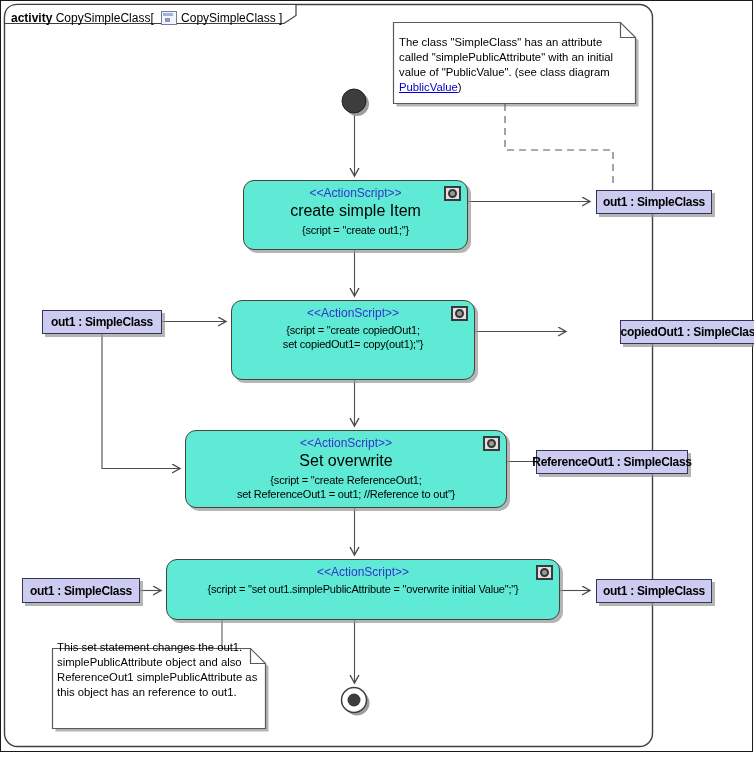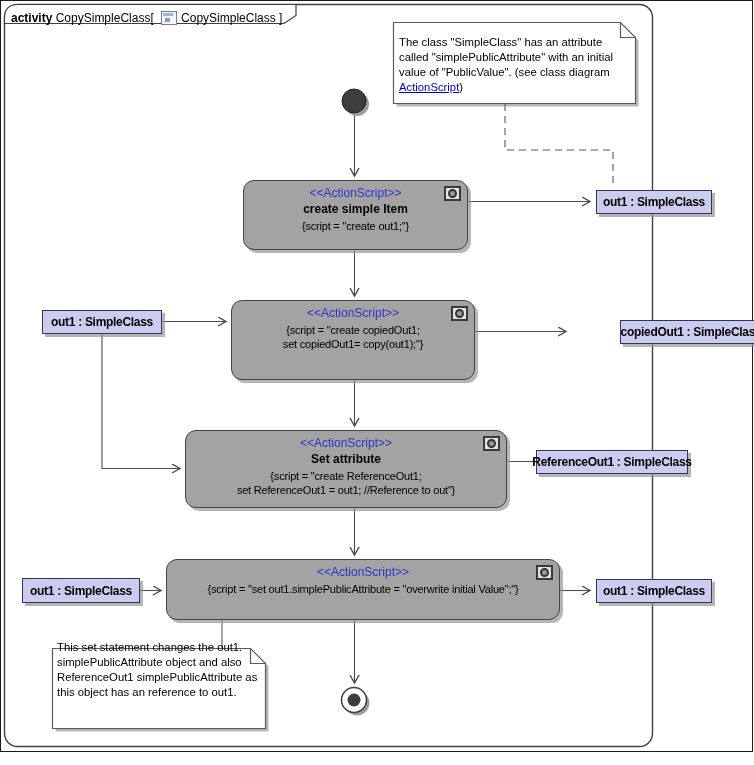--- a/index.html
+++ b/index.html
@@ -6,24 +6,24 @@
   .canvas{position:relative;width:754px;height:765px;background:#fff;overflow:hidden;}
   .border-box{position:absolute;left:0;top:0;width:751px;height:750px;border:1px solid #1a1a1a;}
   svg.layer{position:absolute;left:0;top:0;}
 
   .tab-text{position:absolute;left:11px;top:6px;height:24px;font-size:12px;display:flex;align-items:center;white-space:pre;}
   .tab-text .kw{font-weight:bold;}
   .dg-icon{display:inline-block;width:14px;height:12px;border:1px solid #7a7a9a;background:#f2f5fa;position:relative;margin:0 4px;}
   .dg-icon .bar{position:absolute;left:1px;top:1px;width:10px;height:3px;background:#9fb4d8;}
   .dg-icon .dot{position:absolute;left:3px;top:6px;width:5px;height:4px;background:#8899bb;}
 
-  .action{position:absolute;background:#a3a3a3;border:1.4px solid #45453a;border-radius:11px;
+  .action{position:absolute;background:#5eead4;border:1.4px solid #45453a;border-radius:11px;
           box-shadow:3px 3px 0 rgba(150,150,150,.7);text-align:center;}
   .action .st{font-size:12px;color:#3333cc;padding-top:5px;}
-  .action .nm{font-size:12px;font-weight:bold;padding-top:2px;}
+  .action .nm{font-size:16px;font-weight:normal;padding-top:2px;}
   .action .sc{font-size:11px;letter-spacing:-0.2px;line-height:14px;padding-top:3px;}
   .gear{position:absolute;top:5px;right:6px;width:13px;height:11px;border:2px solid #3a3a3a;background:#e0e0e0;
         display:flex;align-items:center;justify-content:center;}
   .gear i{display:block;width:5px;height:5px;border:2px solid #333;border-radius:50%;background:#999;}
   .a1{left:243px;top:180px;width:223px;height:68px;}
   .a2{left:231px;top:300px;width:242px;height:78px;}
   .a3{left:185px;top:430px;width:320px;height:76px;}
   .a4{left:166px;top:559px;width:392px;height:59px;}
 
   .pin{position:absolute;background:#ccccf0;border:1.3px solid #33335c;box-shadow:3px 3px 0 rgba(150,150,150,.7);
@@ -119,21 +119,21 @@
     <div class="st">&lt;&lt;ActionScript&gt;&gt;</div>
     <div class="sc">{script = "create copiedOut1;</div>
     <div class="sc" style="padding-top:0;">set copiedOut1= copy(out1);"}</div>
   </div>
 
   <div class="action a3">
     <span class="gear">
         <i></i>
       </span>
     <div class="st">&lt;&lt;ActionScript&gt;&gt;</div>
-    <div class="nm">Set attribute</div>
+    <div class="nm">Set overwrite</div>
     <div class="sc">{script = "create ReferenceOut1;</div>
     <div class="sc" style="padding-top:0;">set ReferenceOut1 = out1; //Reference to out"}</div>
   </div>
 
   <div class="action a4">
     <span class="gear">
         <i></i>
       </span>
     <div class="st">&lt;&lt;ActionScript&gt;&gt;</div>
     <div class="sc">{script = "set out1.simplePublicAttribute = "overwrite initial Value";"}</div>
@@ -151,19 +151,19 @@
   <div class="pin p-ro">
     <span>ReferenceOut1 : SimpleClass</span>
   </div>
   <div class="pin p-lb">
     <span>out1 : SimpleClass</span>
   </div>
   <div class="pin p-br">
     <span>out1 : SimpleClass</span>
   </div>
 
-  <div class="note-text nt-top"><span>The class "SimpleClass" has an attribute called "simplePublicAttribute" with an initial value of "PublicValue". (see class diagram </span><span class="link">ActionScript</span><span>)</span>
+  <div class="note-text nt-top"><span>The class "SimpleClass" has an attribute called "simplePublicAttribute" with an initial value of "PublicValue". (see class diagram </span><span class="link">PublicValue</span><span>)</span>
   </div>
   <div class="note-text nt-bottom">
     <span>This set statement changes the out1. simplePublicAttribute object and also ReferenceOut1 simplePublicAttribute as this object has an reference to out1.</span>
   </div>
 
 </div>
 
 </body></html>

